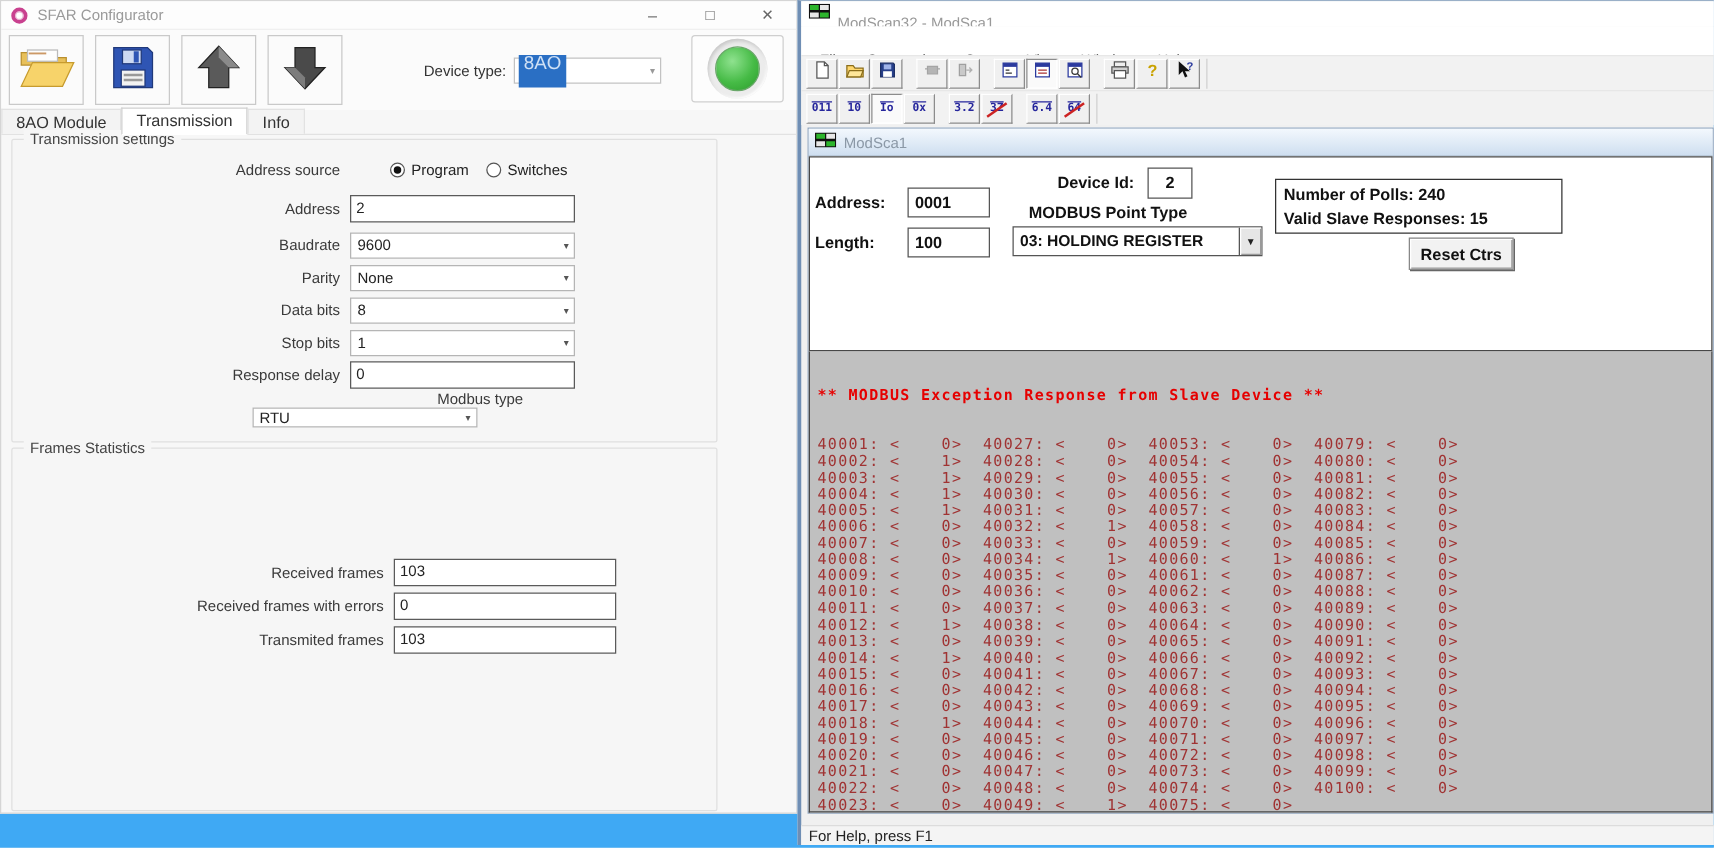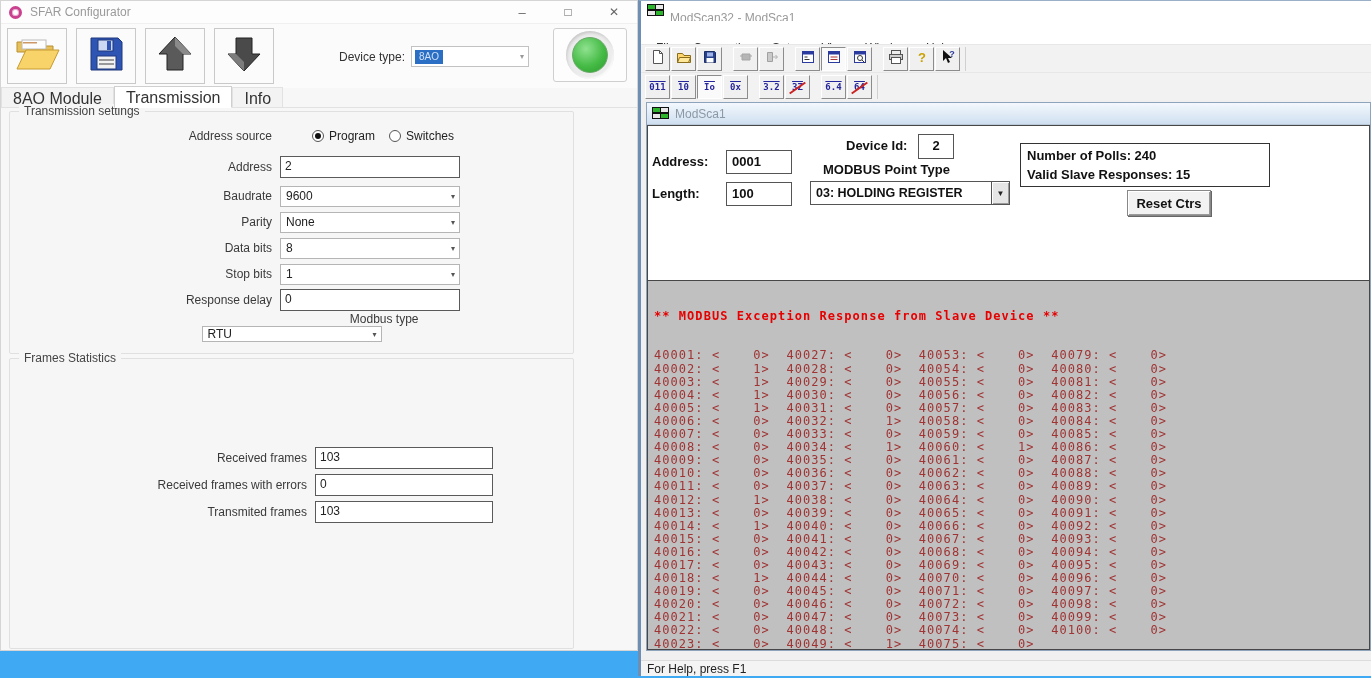--- a/index.html
+++ b/index.html
@@ -21,36 +21,36 @@
   .win-ctl.cls::before{content:"✕"; font-size:12px;}
 
   .sfar-toolbar { position:relative; height:64px; background:#fbfbfb; }
   .big-btns { position:absolute; left:6px; top:4px; display:flex; gap:9px; }
   .big-btn { width:60px; height:56px; border:1px solid #c9c9c9; background:#fbfbfb;
     display:flex; align-items:center; justify-content:center; }
   .devtype-wrap { position:absolute; left:338px; top:22px; display:flex; align-items:center; gap:6px; }
   .devtype-label { font-size:12px; color:#333; }
   .devtype-combo { width:118px; height:21px; border:1px solid #c2c2c2; background:#fff;
     display:flex; align-items:center; padding:2px 3px; position:relative; }
-  .devtype-sel { background:#2a6fc4; color:#cfe0f5; font-size:10px; line-height:13px;
-    padding:0 4px; height:14px; }
+  .devtype-sel { background:#2a6fc4; color:#cfe0f5; font-size:15px; line-height:13px;
+    padding:0 4px; height:26px; }
   .devtype-arrow { position:absolute; right:4px; color:#999; font-size:8px; }
   .devtype-arrow::before{content:"▾";}
   .led-btn { position:absolute; right:10px; top:4px; width:74px; height:54px;
     border:1px solid #cfcfcf; border-radius:3px; background:#fdfdfd;
     display:flex; align-items:center; justify-content:center; }
   .led-ring { width:48px; height:48px; border-radius:50%; background:#ececec;
     box-shadow:inset 1px 2px 3px #c9c9c9, inset -1px -1px 2px #fff;
     display:flex; align-items:center; justify-content:center; }
   .led-core { width:36px; height:36px; border-radius:50%; border:1px solid #6aa86a;
     background:radial-gradient(circle at 38% 32%, #8fe28f 0%, #46bb46 55%, #2b9c2b 100%); }
 
   .sfar-tabs { position:absolute; left:0; top:87px; height:20px; display:flex;
     width:100%; border-bottom:1px solid #e2e2e2; align-items:flex-end; }
-  .tab { font-size:16px; color:#333; padding:2px 11px 2px 11px; background:#f3f3f3;
+  .tab { font-size:13px; color:#333; padding:2px 11px 2px 11px; background:#f3f3f3;
     border:1px solid #e2e2e2; border-bottom:none; height:20px; }
   .tab.active { background:#fff; border:1px solid #cfcfcf; border-bottom:1px solid #fff;
     height:22px; margin-bottom:-1px; position:relative; z-index:2; }
 
   .groupbox { position:absolute; left:8px; width:565px; border:1px solid #e0e0e0;
     border-radius:2px; background:#f6f6f6; }
   .group-settings { top:110px; height:243px; }
   .group-stats { top:357px; height:291px; }
   .group-legend { position:absolute; top:-8px; left:9px; background:#f6f6f6;
     padding:0 5px; font-size:12px; color:#444; }
@@ -107,21 +107,21 @@
   .frm-label { position:absolute; font-size:13px; font-weight:bold; color:#111; }
   .frm-input { position:absolute; border:1px solid #555; background:#fff; font-size:13px;
     font-weight:bold; color:#111; padding:3px 0 0 5px; }
   .pt-combo { position:absolute; left:162px; top:55px; width:200px; height:24px;
     border:1px solid #555; background:#fff; display:flex; align-items:stretch; }
   .pt-text { flex:1; font-size:12.5px; font-weight:bold; color:#111; padding:4px 0 0 5px; }
   .pt-arrow { width:18px; background:#e6e6e6; border-left:1px solid #555;
     display:flex; align-items:center; justify-content:center; font-size:8px; color:#222;
     box-shadow:inset 1px 1px 0 #fff, inset -1px -1px 0 #9a9a9a; }
   .pt-arrow::before { content:"▼"; }
-  .stats-box { position:absolute; left:372px; top:17px; width:250px; height:44px;
+  .stats-box { position:absolute; left:372px; top:17px; width:230px; height:44px;
     border:1px solid #333; padding:2px 6px; }
   .stats-box div { font-size:13px; font-weight:bold; color:#111; line-height:19px; }
   .reset-btn { position:absolute; left:479px; top:64px; width:84px; height:26px;
     background:#f2f2f2; border:1px solid #888; font-size:13px; font-weight:bold; color:#111;
     display:flex; align-items:center; justify-content:center;
     box-shadow:inset 1px 1px 0 #fff, inset -1px -1px 0 #9a9a9a, 1px 1px 0 #666; }
   .doc-data { flex:1; background:#c0c0c0; border:1px solid #474747; border-top:none;
     padding:3px 0 0 6px; overflow:hidden;
     font-family:"DejaVu Sans Mono", monospace; font-size:12px; letter-spacing:1.05px;
     line-height:13.1px; white-space:pre; }

